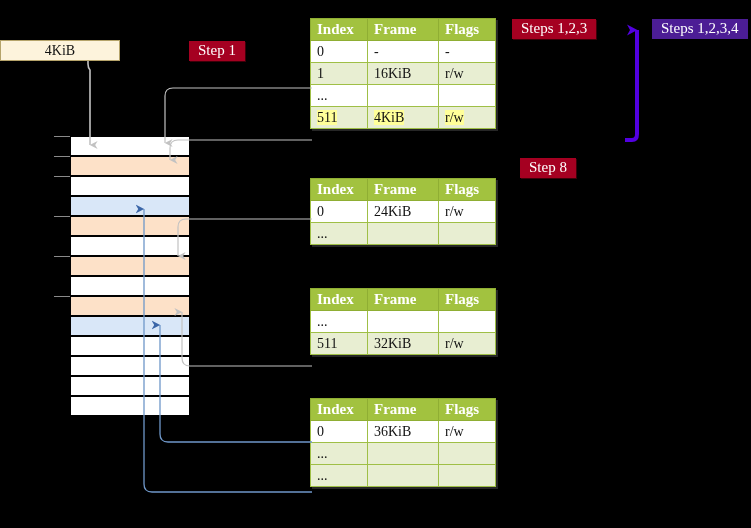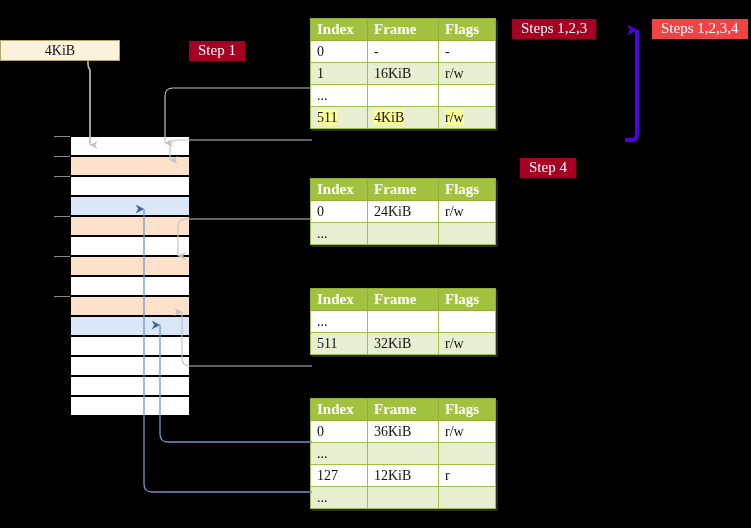--- a/index.html
+++ b/index.html
@@ -17,21 +17,21 @@
 
   
   #kib-label{left:0px;top:40px;width:120px;height:21px;background:#fdf3dc;
              border:1px solid #b5a36a;box-sizing:border-box;
              font-size:14px;color:#111;text-align:center;line-height:19px;}
 
   
   .badge{padding:1px 9px 2px 9px;font-size:15px;color:#ffffff;white-space:nowrap;
          line-height:17px;}
   .badge.red{background:#a50021;box-shadow:1px 1px 0 #3d0009;}
-  .badge.violet{background:#ef4444;color:#ffffff;}
+  .badge.violet{background:#4c1d95;color:#ffffff;}
   #step0-badge{left:189px;top:41px;}
   #steps123-badge{left:512px;top:19px;}
   #steps1234-badge{left:652px;top:19px;}
   #step4-badge{left:520px;top:158px;}
 
   
   .ptable{border-collapse:collapse;font-size:14px;color:#111;
           box-shadow:2px 2px 0 rgba(255,255,255,0.15);}
   .ptable th{background:#a2c23f;color:#ffffff;font-weight:bold;text-align:left;
              padding:2px 6px;border:1px solid #8fae33;font-size:15px;}
@@ -60,21 +60,21 @@
   #connectors{left:0;top:0;width:751px;height:528px;pointer-events:none;}
 </style>
 </head>
 <body>
 
 <div class="abs" id="kib-label">4KiB</div>
 
 <div class="abs badge red" id="step0-badge">Step 1</div>
 <div class="abs badge red" id="steps123-badge">Steps 1,2,3</div>
 <div class="abs badge violet" id="steps1234-badge">Steps 1,2,3,4</div>
-<div class="abs badge red" id="step4-badge">Step 4</div>
+<div class="abs badge red" id="step4-badge">Step 8</div>
 
 <div class="abs" id="memory-column">
     <div class="mem-row" style="top: 0px; height: 20px;"></div>
     <div class="mem-tick" style="top: 0px;"></div>
     <div class="mem-row orange" style="top: 20px; height: 20px;"></div>
     <div class="mem-tick" style="top: 20px;"></div>
     <div class="mem-row" style="top: 40px; height: 20px;"></div>
     <div class="mem-tick" style="top: 40px;"></div>
     <div class="mem-row blue" style="top: 60px; height: 20px;"></div>
     <div class="mem-row orange" style="top: 80px; height: 20px;"></div>
@@ -180,25 +180,20 @@
       <tr>
         <td>0</td>
         <td>36KiB</td>
         <td>r/w</td>
       </tr>
       <tr class="alt">
         <td>...</td>
         <td></td>
         <td></td>
       </tr>
-      <tr>
-        <td>127</td>
-        <td>12KiB</td>
-        <td>r</td>
-      </tr>
       <tr class="alt">
         <td>...</td>
         <td></td>
         <td></td>
       </tr>
     </tbody>
 </table>
 
 <svg class="abs" id="connectors" viewBox="0 0 751 528" xmlns="http://www.w3.org/2000/svg">
   <defs>

